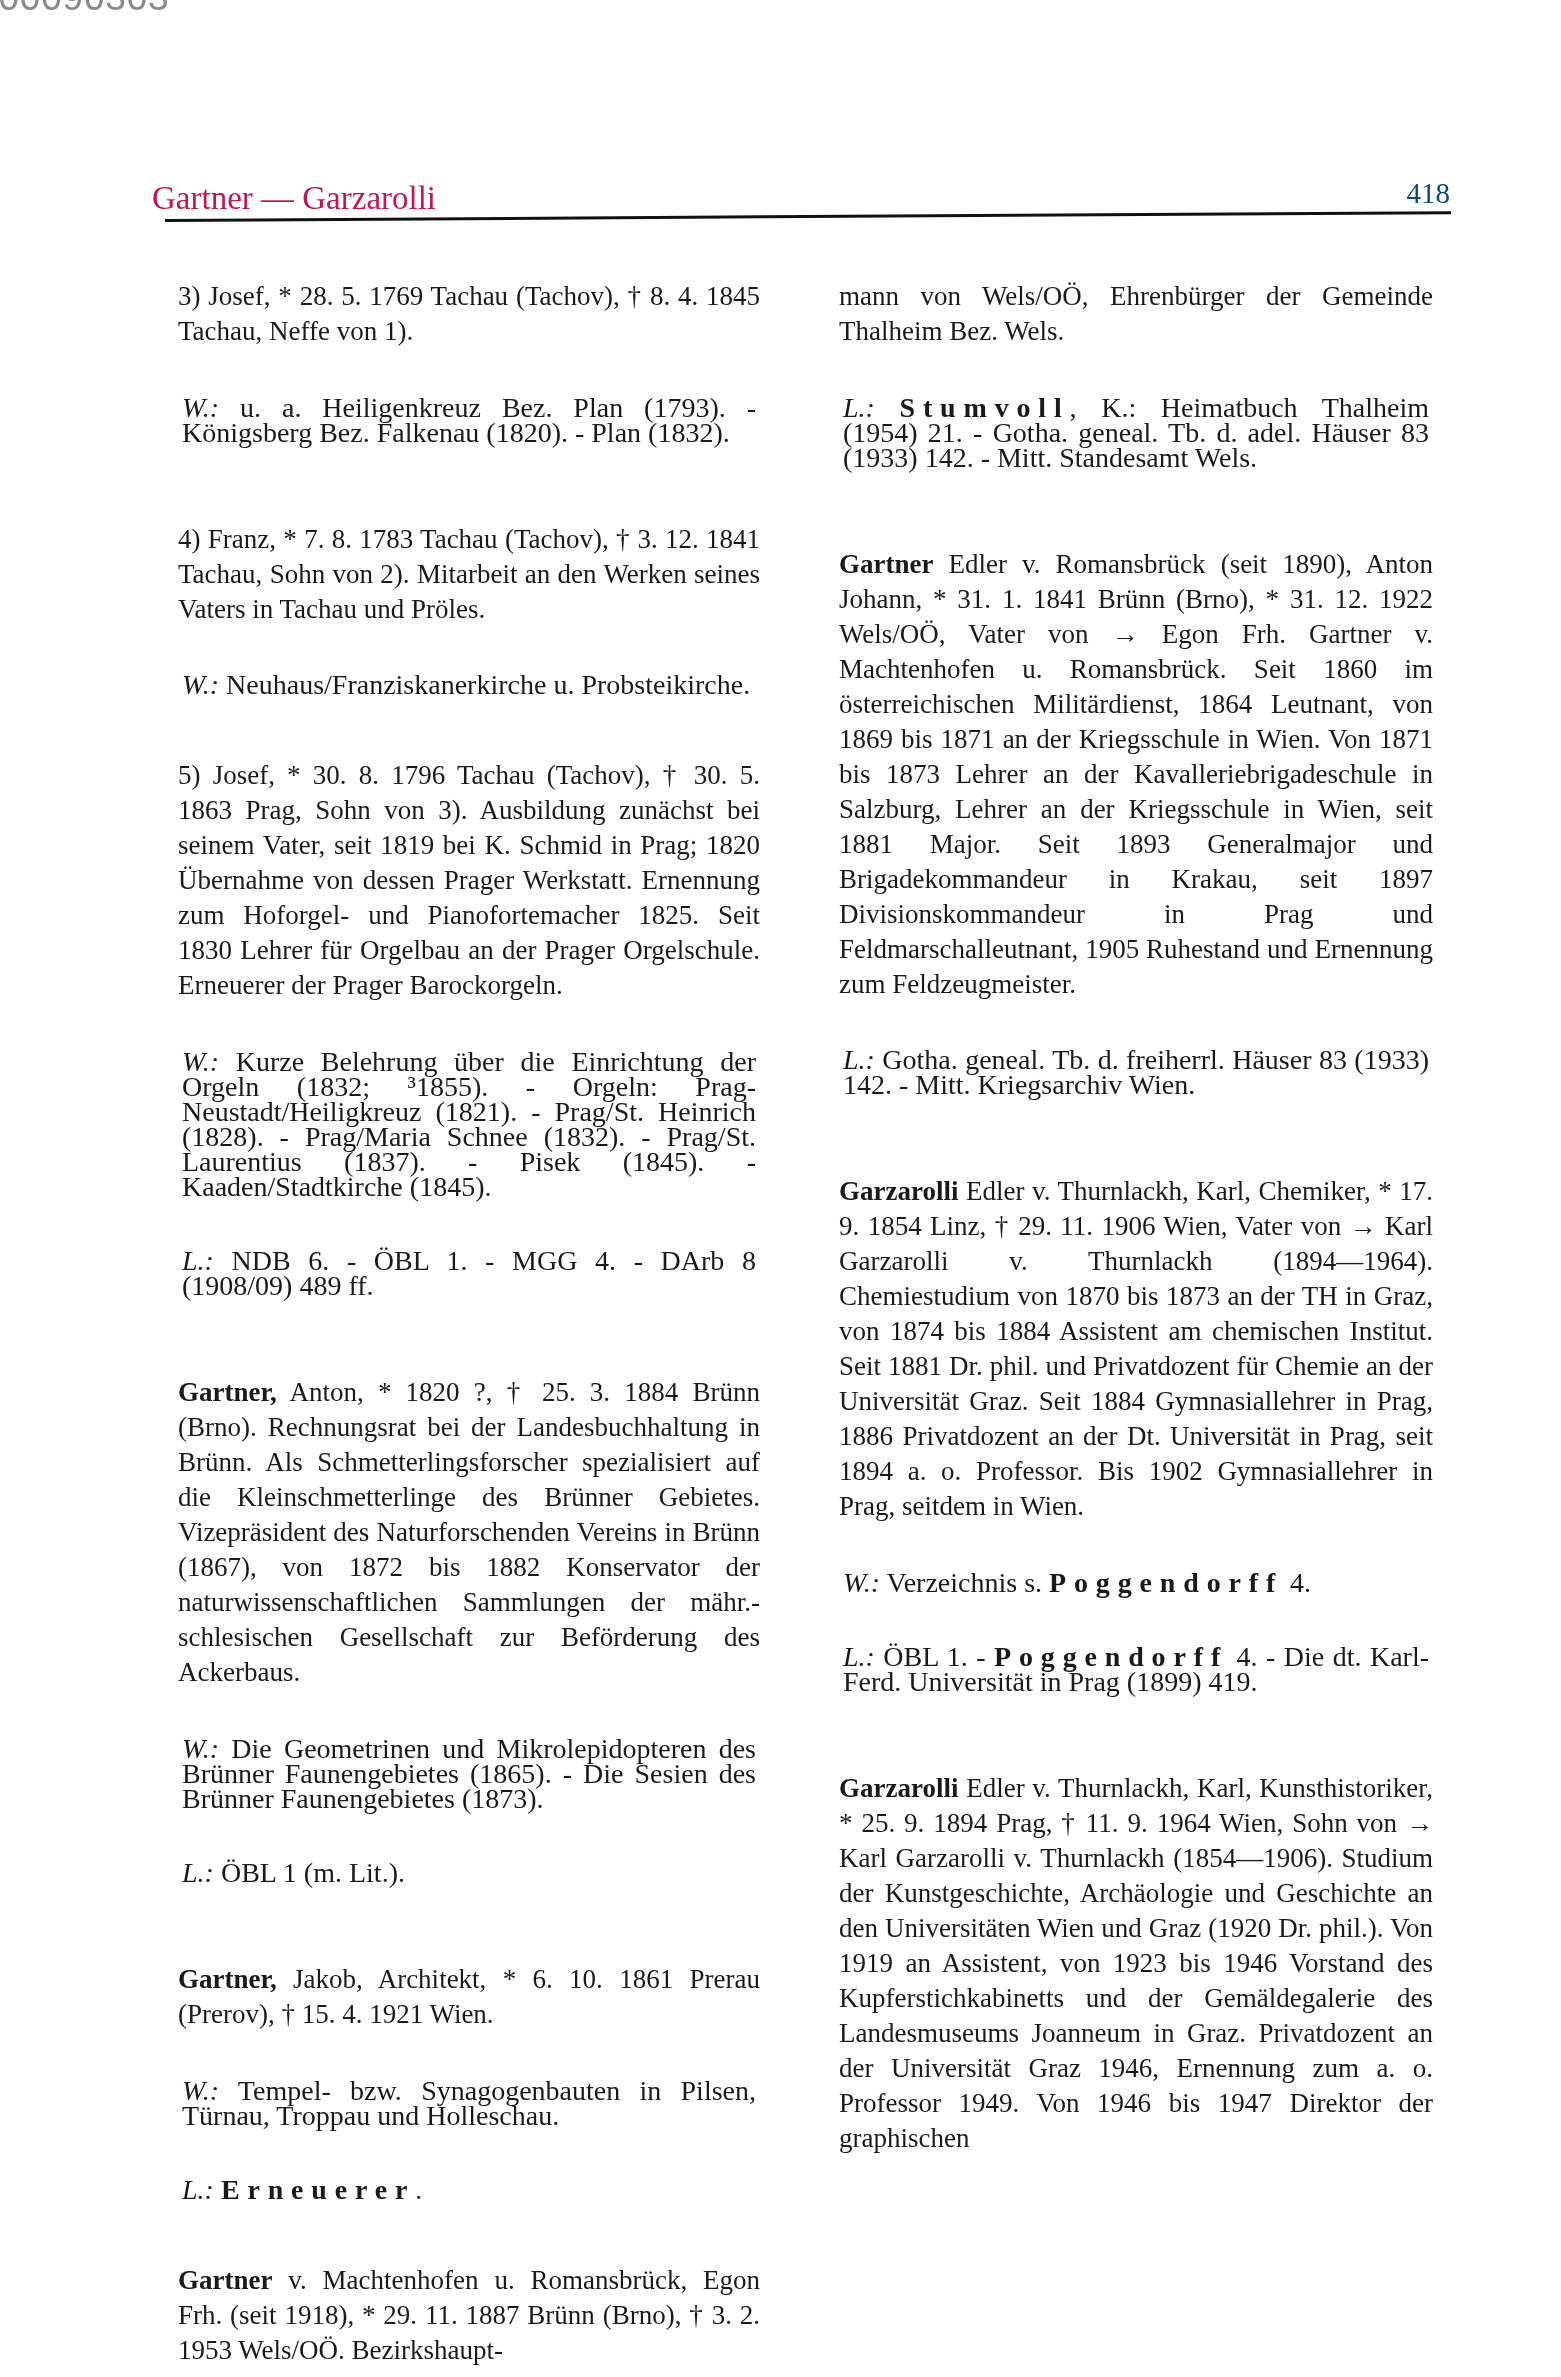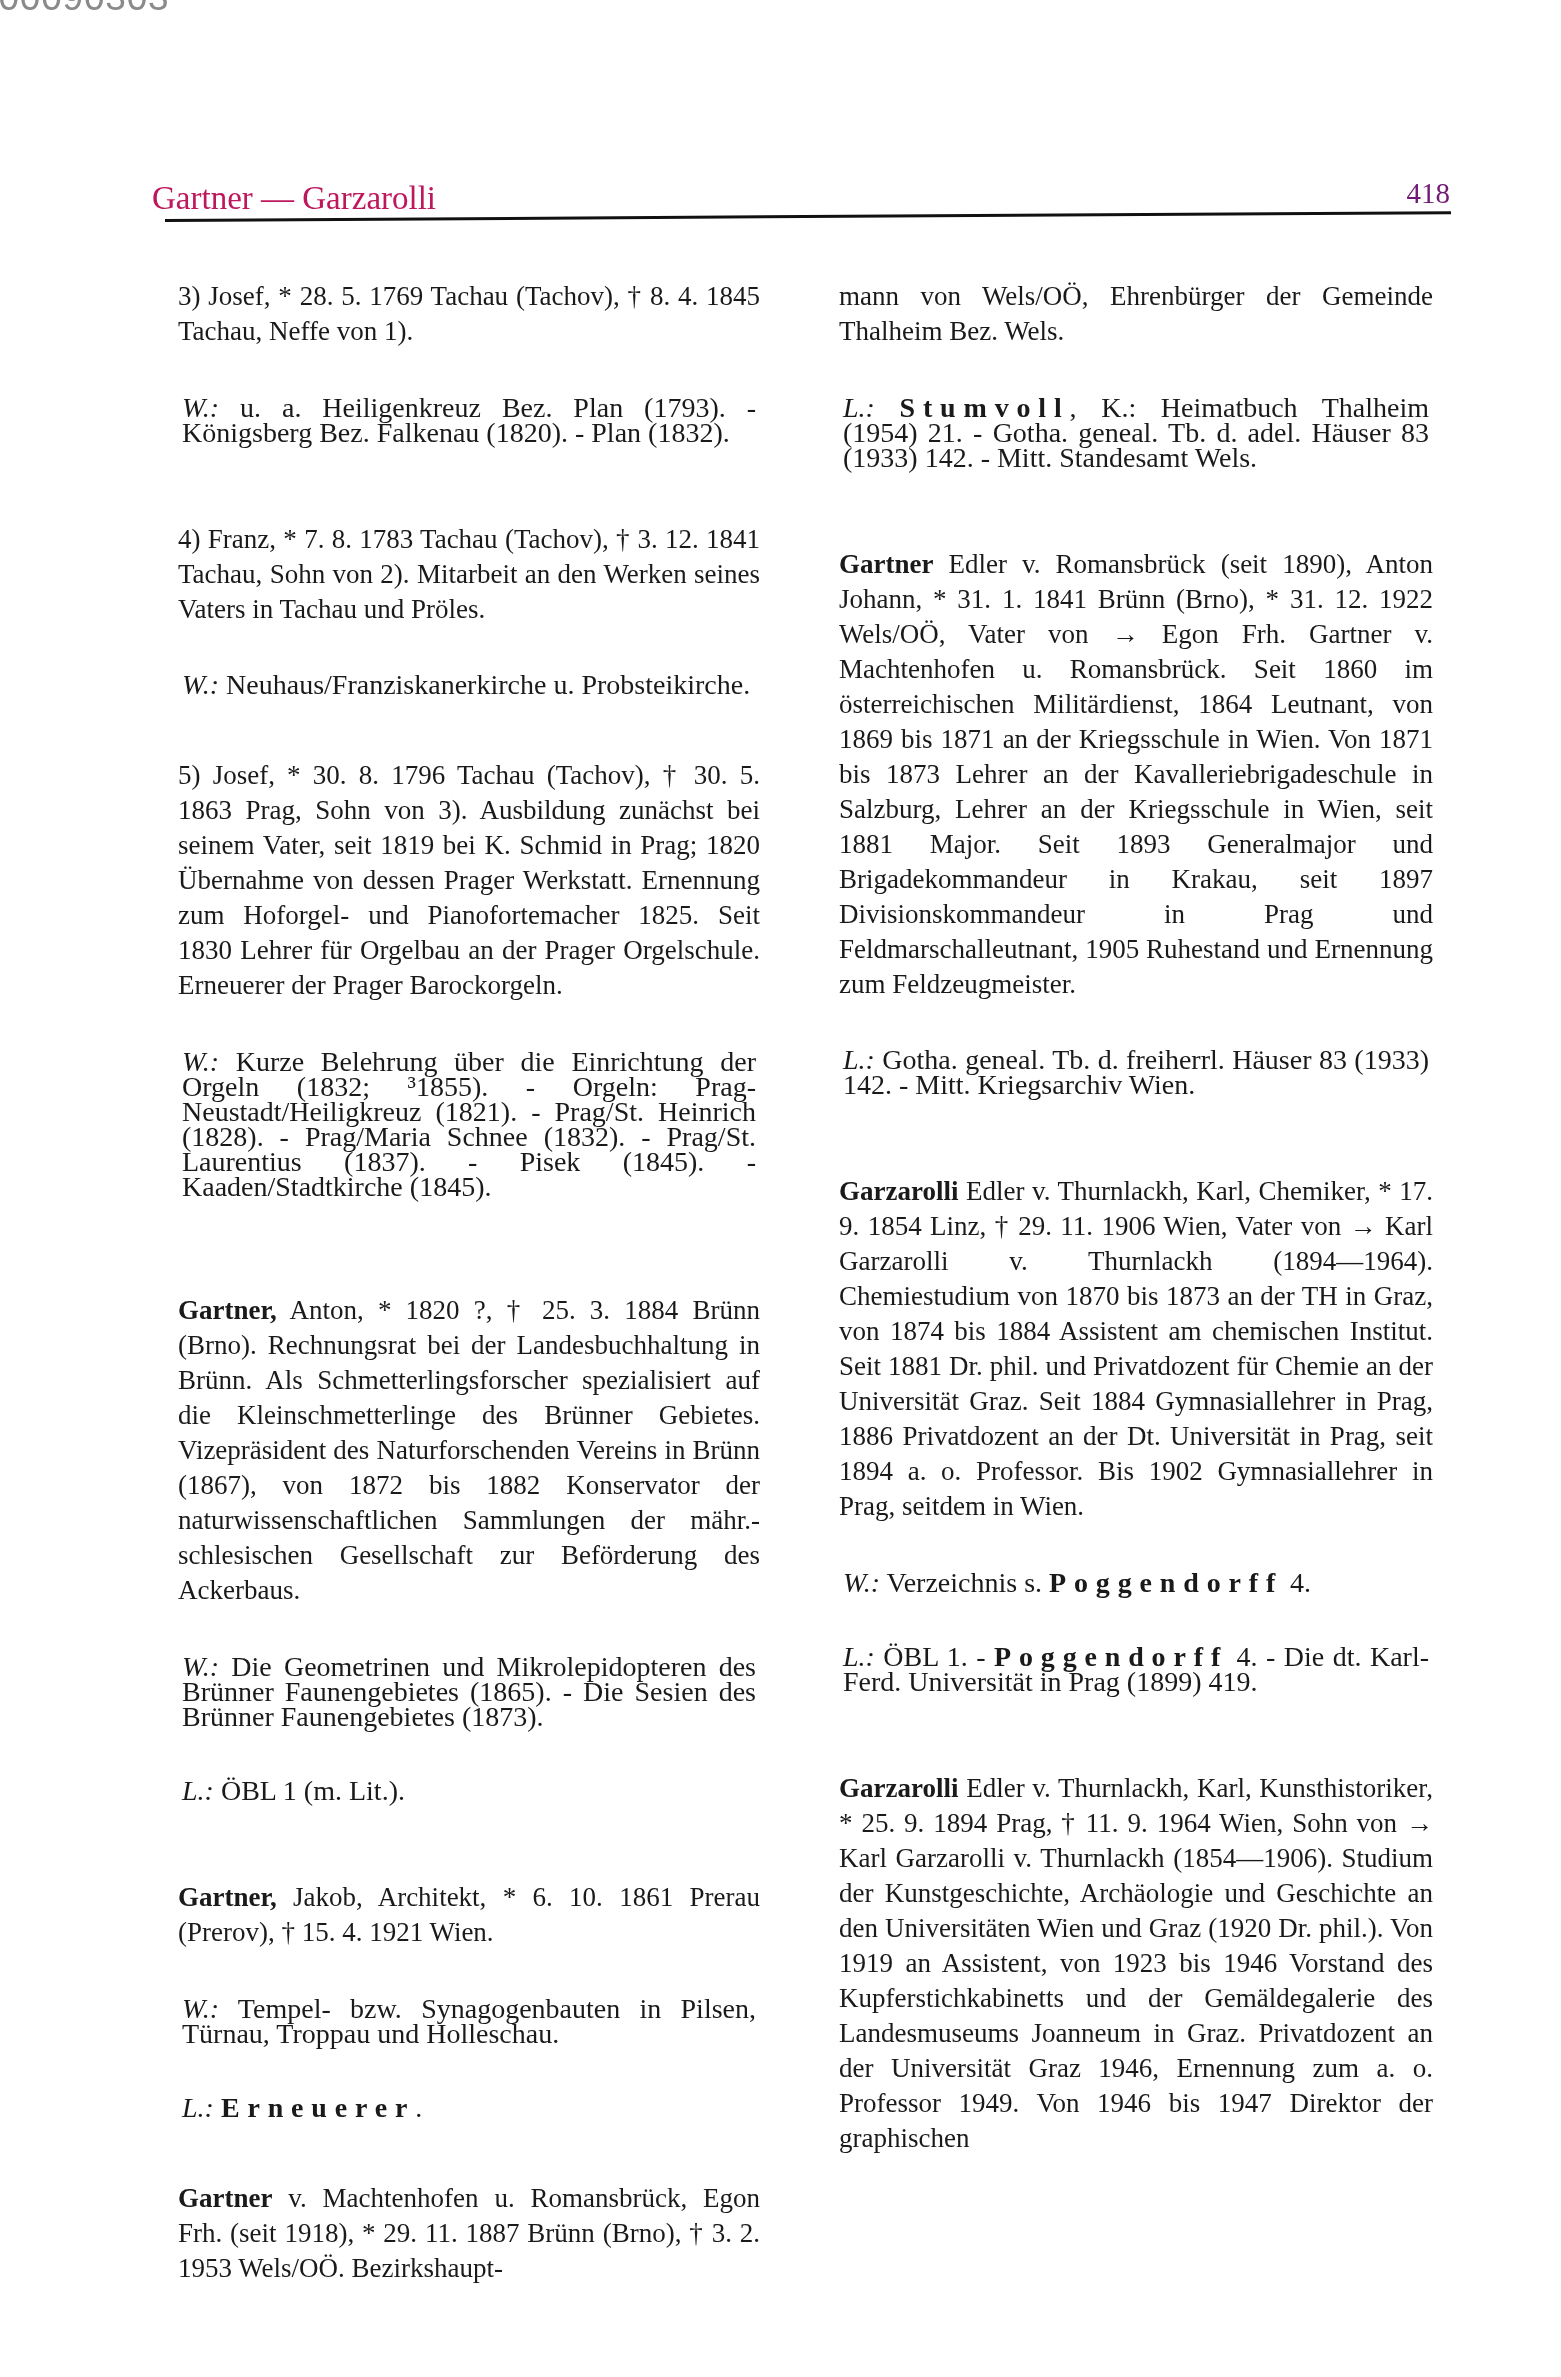--- a/index.html
+++ b/index.html
@@ -11,21 +11,21 @@
     position: absolute; left: -1.6px; top: -21px;
     font-family: "Liberation Sans", "DejaVu Sans", sans-serif;
     font-size: 37px; color: #8a8a8a; letter-spacing: 0.8px; line-height: 1;
   }
   .running-head {
     position: absolute; left: 152px; top: 180px;
     font-size: 33px; color: #be185d;
   }
   .page-number {
     position: absolute; right: 111px; top: 177px;
-    font-size: 29px; color: #701a75;
+    font-size: 29px; color: #0c4a6e;
   }
   .head-rule {
     position: absolute; left: 165px; top: 219px; width: 1286px; height: 3.2px;
     background: #111; transform: rotate(-0.35deg); transform-origin: left;
   }
   .column { position: absolute; top: 267px; width: 606px; }
   .col-left { left: 166px; }
   .col-right { left: 827px; width: 618px; }
 
   .entry { font-size: 27px; line-height: 35px; text-align: justify; margin: 12px; hyphens: manual; }
@@ -61,20 +61,23 @@
     <span class="tag">W.:</span><span> Neuhaus/Franziskanerkirche u. Probsteikirche.</span>
   </p>
   <div class="gap-m"></div>
 
   <p class="entry">5) Josef, * 30. 8. 1796 Tachau (Tachov), † 30. 5. 1863 Prag, Sohn von 3). Ausbildung zunächst bei seinem Vater, seit 1819 bei K. Schmid in Prag; 1820 Übernahme von dessen Prager Werkstatt. Ernennung zum Hoforgel- und Pianofortemacher 1825. Seit 1830 Lehrer für Orgelbau an der Prager Orgelschule. Erneuerer der Prager Barockorgeln.</p>
   <div class="gap-s"></div>
   <p class="note">
     <span class="tag">W.:</span><span> Kurze Belehrung über die Einrichtung der Orgeln (1832; ³1855). - Orgeln: Prag-Neustadt/Heiligkreuz (1821). - Prag/St. Heinrich (1828). - Prag/Maria Schnee (1832). - Prag/St. Laurentius (1837). - Pisek (1845). - Kaaden/Stadtkirche (1845).</span>
   </p>
   <div class="gap-s"></div>
+  <p class="note">
+    <span class="tag">L.:</span><span> NDB 6. - ÖBL 1. - MGG 4. - DArb 8 (1908/09) 489 ff.</span>
+  </p>
   <div class="gap-l"></div>
 
   <p class="entry">
     <span class="lemma">Gartner,</span><span> Anton, * 1820 ?, † 25. 3. 1884 Brünn (Brno). Rechnungsrat bei der Landesbuchhaltung in Brünn. Als Schmetterlingsforscher spezialisiert auf die Kleinschmetterlinge des Brünner Gebietes. Vizepräsident des Naturforschenden Vereins in Brünn (1867), von 1872 bis 1882 Konservator der naturwissenschaftlichen Sammlungen der mähr.-schlesischen Gesellschaft zur Beförderung des Ackerbaus.</span>
   </p>
   <div class="gap-s"></div>
   <p class="note">
     <span class="tag">W.:</span><span> Die Geometrinen und Mikrolepidopteren des Brünner Faunengebietes (1865). - Die Sesien des Brünner Faunengebietes (1873).</span>
   </p>
   <div class="gap-s"></div>

